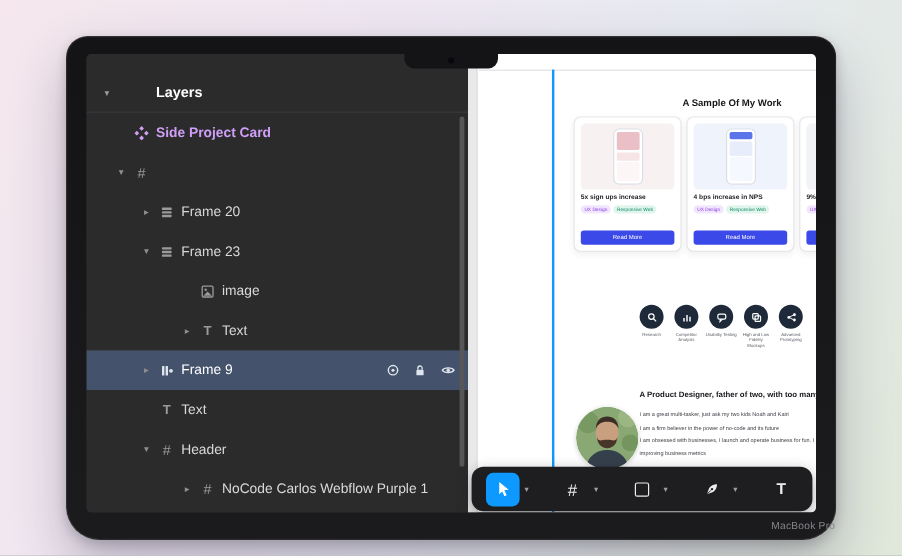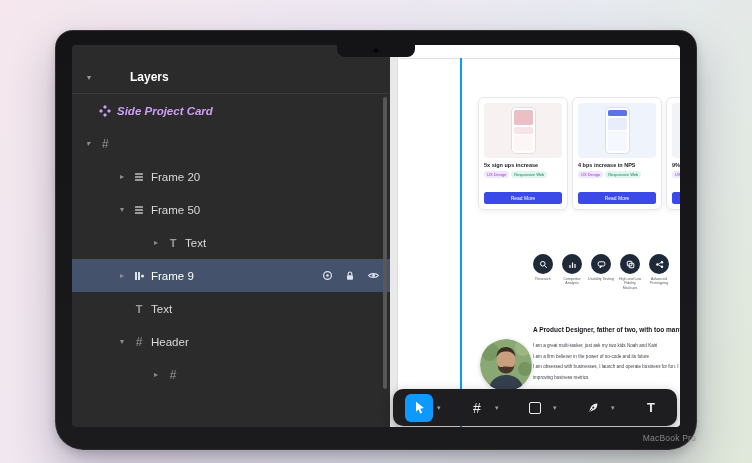--- a/index.html
+++ b/index.html
@@ -29,21 +29,21 @@
 
   
   .layers { position:absolute; left:0; top:0; width:318px; height:100%; background:#2b2b2b; padding-top:16px; }
   .panel-header { display:flex; align-items:center; height:33px; padding-left:10px; border-bottom:1px solid #3a3a3c; }
   .panel-header .chev { width:14px; color:#9a9a9a; font-size:8px; text-align:center;}
   .panel-header .hdr { font-size:12px; font-weight:bold; color:#ffffff; margin-left:16px;padding-left:18px; }
   .row { display:flex; align-items:center; height:33px; position:relative; cursor:default; }
   .row .chev { flex:0 0 16px; text-align:center; color:#8e8e8e; font-size:8px; }
   .row .licon { flex:0 0 18px; display:flex; align-items:center; justify-content:center; }
   .row .llabel { font-size:11.5px; color:#d9d9d9; margin-left:3px; white-space:nowrap; }
-  .lvl1 { padding-left:8px;font-style:italic; } .lvl2 { padding-left:42px; } .lvl3 { padding-left:76px; }
+  .lvl1 { padding-left:21px; } .lvl2 { padding-left:42px; } .lvl3 { padding-left:76px; }
   .llabel.purple { color:var(--component-purple,#cf9ef7); font-weight:bold; }
   .llabel.bold { color:#ffffff; font-weight:bold; }
   .row.selected { background:var(--selection,#44536b); }
   .row.selected .llabel { color:#fff; }
   .glyph { font-size:12px; color:#9a9a9a; }
   .tglyph { font-size:11px; color:#9a9a9a; font-weight:bold; }
   .row-actions { position:absolute; right:10px; display:flex; gap:9px; align-items:center; }
   .row-actions .act { width:14px; height:14px; display:flex; align-items:center; justify-content:center; cursor:pointer; }
   .scrollbar { position:absolute; right:3px; top:52px; width:4px; height:292px; background:#57575a; border-radius:2px; }
 
@@ -137,23 +137,34 @@
 
       <div class="row lvl2">
         <span class="chev">▾</span>
         <span class="licon">
           <svg width="12" height="12" viewBox="0 0 12 12" fill="#9a9a9a">
               <rect x="2" y="2" width="8" height="2" rx="0.5"></rect>
               <rect x="2" y="5" width="8" height="2" rx="0.5"></rect>
               <rect x="2" y="8" width="8" height="2" rx="0.5"></rect>
             </svg>
         </span>
-        <span class="llabel">Frame 50</span>
-      </div>
-
+        <span class="llabel">Frame 23</span>
+      </div>
+
+      <div class="row lvl3">
+        <span class="chev"></span>
+        <span class="licon">
+          <svg width="12" height="12" viewBox="0 0 12 12">
+              <rect x="1.5" y="1.5" width="9" height="9" rx="1" fill="none" stroke="#9a9a9a" stroke-width="1.1"></rect>
+              <circle cx="4.4" cy="4.4" r="1" fill="#9a9a9a"></circle>
+              <path d="M2.5 9.5 L6 6 L9.5 9.5 Z" fill="#9a9a9a"></path>
+            </svg>
+        </span>
+        <span class="llabel">image</span>
+      </div>
 
       <div class="row lvl3">
         <span class="chev">▸</span>
         <span class="licon tglyph">T</span>
         <span class="llabel">Text</span>
       </div>
 
       <div class="row lvl2 selected">
         <span class="chev">▸</span>
         <span class="licon">
@@ -194,30 +205,32 @@
 
       <div class="row lvl2">
         <span class="chev">▾</span>
         <span class="licon glyph">#</span>
         <span class="llabel">Header</span>
       </div>
 
       <div class="row lvl3">
         <span class="chev">▸</span>
         <span class="licon glyph">#</span>
+        <span class="llabel">NoCode Carlos Webflow Purple 1</span>
       </div>
 
       <div class="scrollbar"></div>
     </aside>
 
     <div class="canvas">
       <div class="gutter"></div>
       <div class="section-line"></div>
       <div class="sel-line"></div>
 
+      <div class="work-title">A Sample Of My Work</div>
 
       <div class="cards">
         <div class="card c1">
           <div class="shot">
             <div class="phone">
               <div class="ph ph-a"></div>
                 <div class="ph ph-b"></div>
                 <div class="ph ph-c"></div>
             </div>
           </div>

